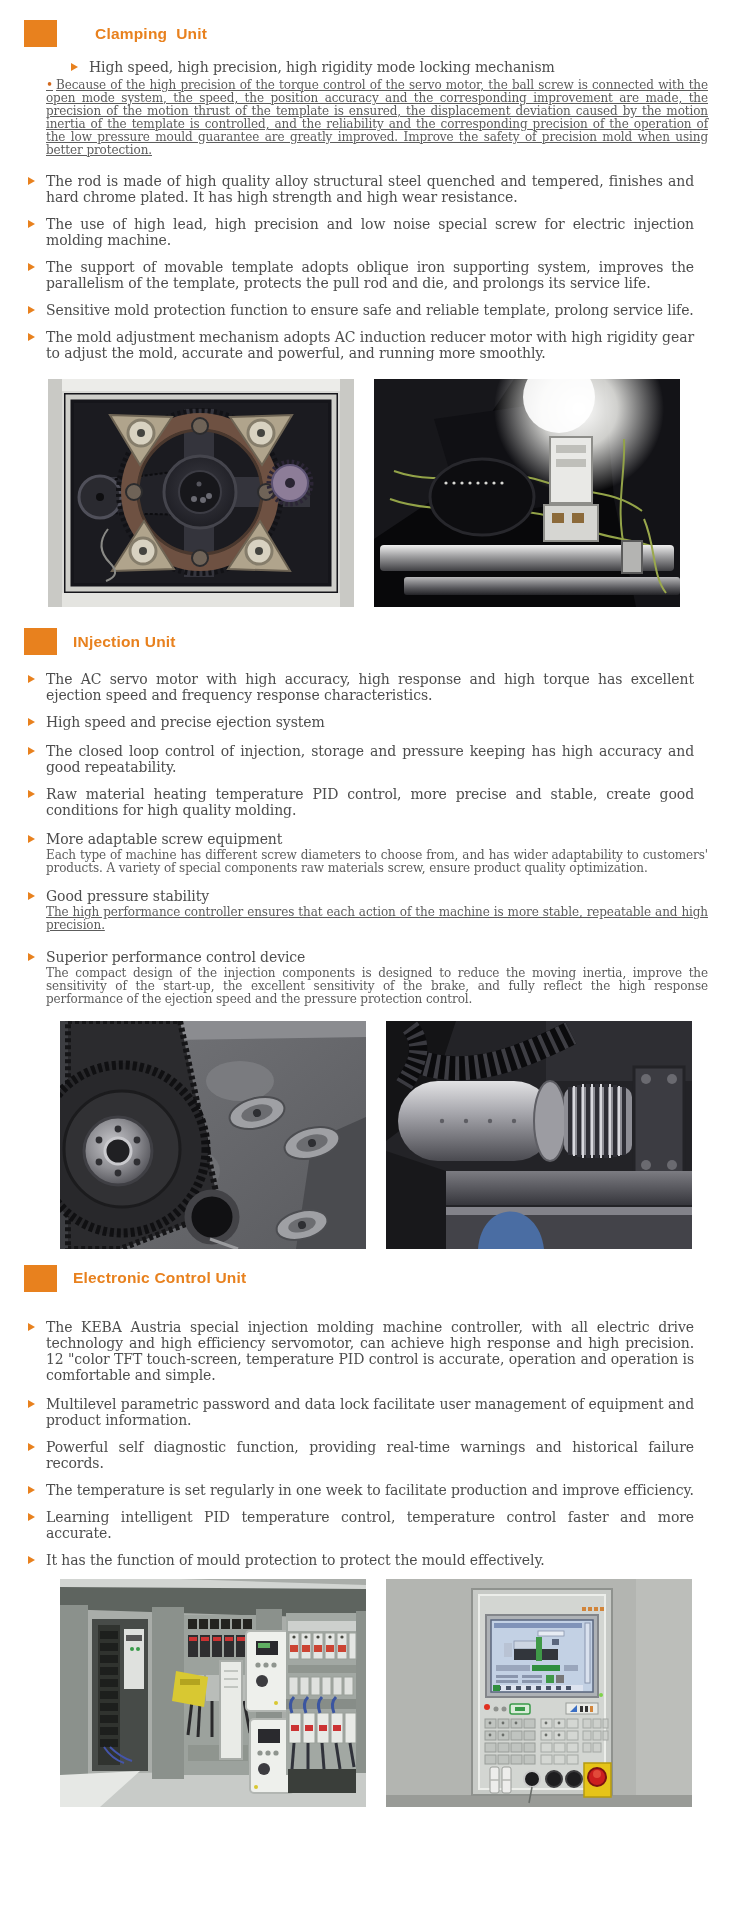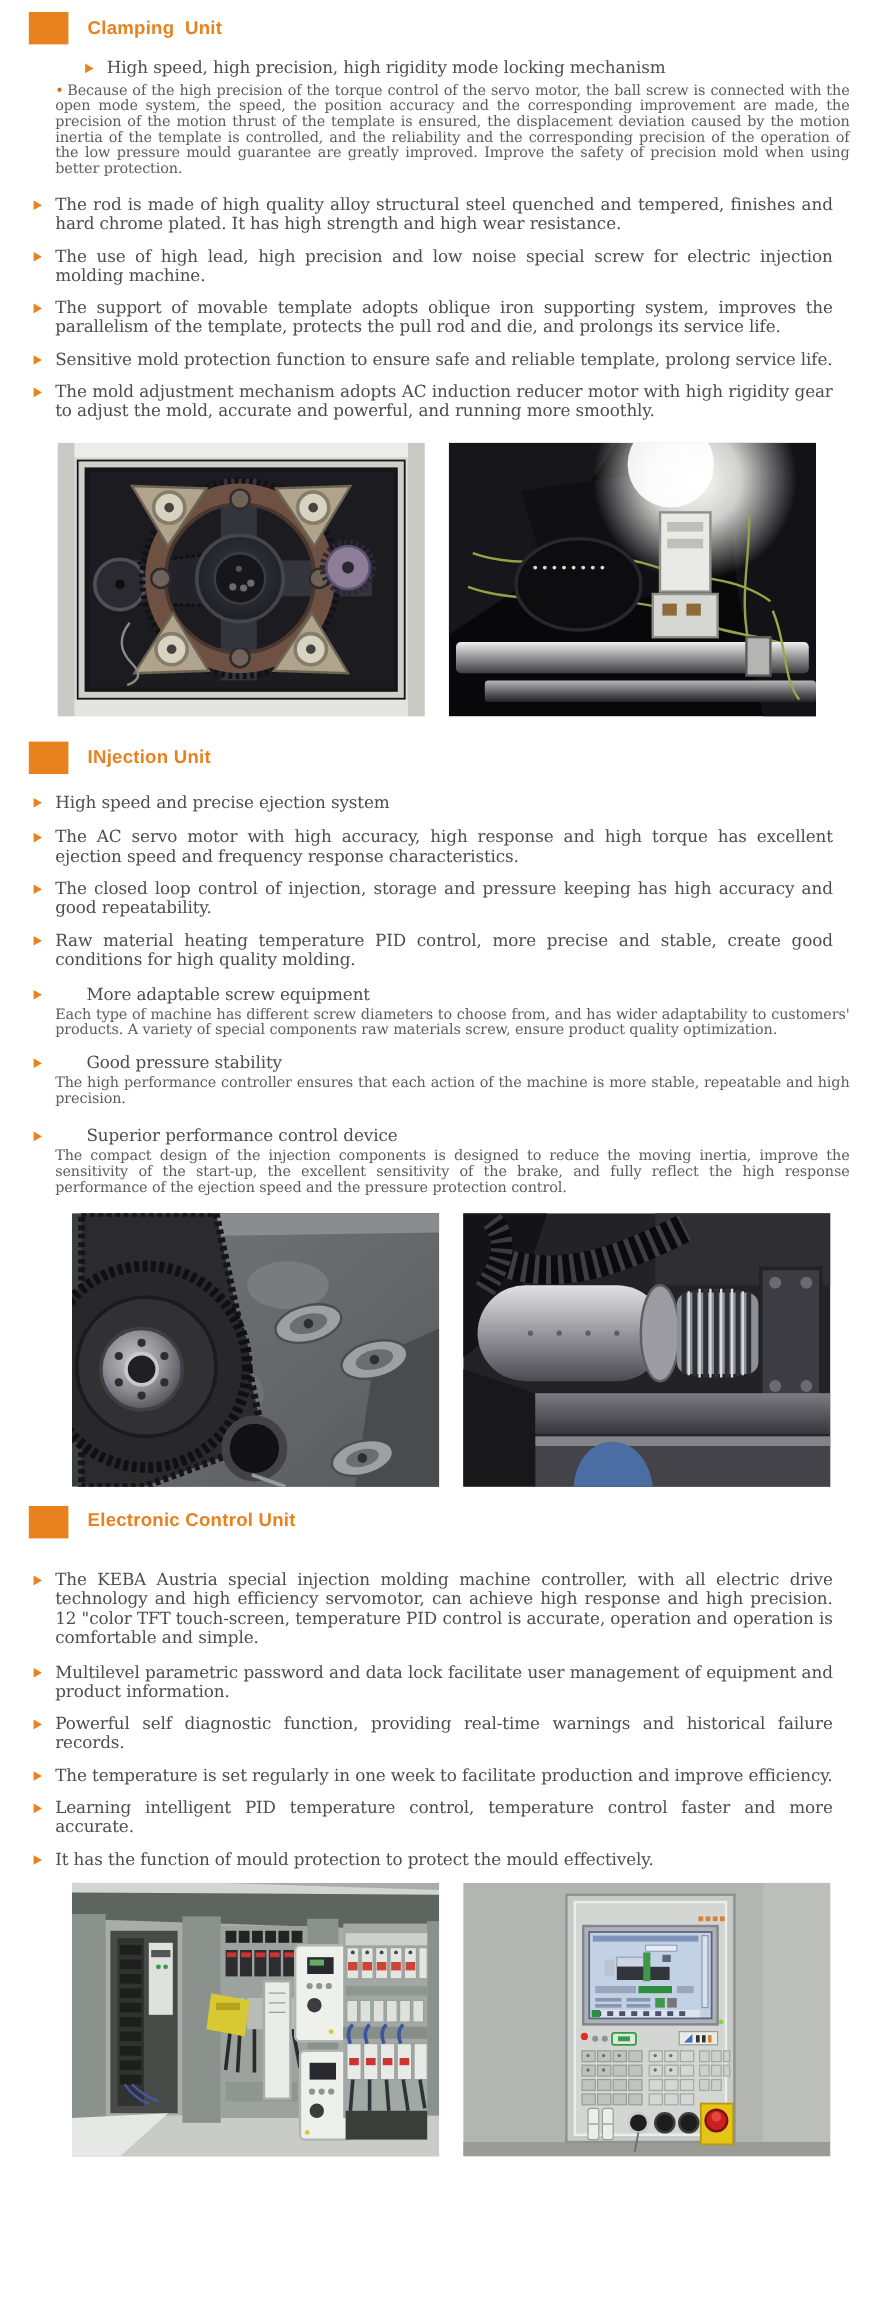--- a/index.html
+++ b/index.html
@@ -7,21 +7,21 @@
     width:740px;height:1928px;background:#ffffff;
     font-family:"DejaVu Serif","Liberation Serif",serif;
     -webkit-font-smoothing:antialiased;position:relative;overflow:hidden;
   }
   .section-header{display:flex;align-items:center;margin:0 0 0 24px;}
   .header-square{width:33px;height:27px;background:#E8811E;flex:none;}
   .header-title{
     margin-left:16px;font-family:"Liberation Sans","DejaVu Sans",sans-serif;
     font-weight:bold;font-size:15.5px;color:#E8811E;white-space:pre;letter-spacing:.2px;
   }
-  .sec1 .section-header{padding-top:10px;}
+  .sec1 .section-header{padding-top:20px;gap:22px;}
   .item{display:flex;margin:0 20px 11px 28px;}
   .item .tri{
     flex:none;width:0;height:0;margin:4px 11px 0 0;
     border-left:7px solid #E8811E;border-top:4.5px solid transparent;border-bottom:4.5px solid transparent;
   }
   .item .txt{
     font-size:14px;line-height:16px;color:#4d4d4d;text-align:justify;width:648px;letter-spacing:-0.1px;
   }
   .sub{
     margin:-4px 20px 15px 46px;width:662px;
@@ -32,24 +32,24 @@
   .photo-row.indent2{padding-left:60px;}
   .photo{width:306px;height:228px;flex:none;display:block;}
   .mt-img1{margin-top:18px;}
   .mt-img2{margin-top:11px;}
   .mt-img3{margin-top:11px;}
   .sec2-gap{margin-top:21px;}
   .sec3-gap{margin-top:16px;}
   .hdr-mb1{height:12px;}
   .hdr-mb2{height:16px;}
   .hdr-mb3{height:27px;}
-  .mb6{margin-bottom:6px !important;justify-content:space-between;}
+  .mb6{margin-bottom:6px !important;}
   .mb8{margin-bottom:8px !important;padding-left:43px;}
   .mb13{margin-bottom:13px !important;}
-  .mb17{margin-bottom:17px !important;}
+  .mb17{margin-bottom:17px !important;text-decoration:underline;}
   svg{display:block;}
 </style>
 </head>
 <body>
 
 <div class="sec1">
   <div class="section-header">
     <div class="header-square"></div>
     <div class="header-title">Clamping  Unit</div>
   </div>
@@ -203,27 +203,27 @@
   </div>
 </div>
 
 <div class="sec2 sec2-gap">
   <div class="section-header">
     <div class="header-square"></div>
     <div class="header-title">INjection Unit</div>
   </div>
   <div class="hdr-mb2"></div>
 
+  <div class="item">
+    <span class="tri"></span>
+    <div class="txt">The AC servo motor with high accuracy, high response and high torque has excellent ejection speed and frequency response characteristics.</div>
+  </div>
   <div class="item mb13">
     <span class="tri"></span>
     <div class="txt">High speed and precise ejection system</div>
-  </div>
-  <div class="item">
-    <span class="tri"></span>
-    <div class="txt">The AC servo motor with high accuracy, high response and high torque has excellent ejection speed and frequency response characteristics.</div>
   </div>
   <div class="item">
     <span class="tri"></span>
     <div class="txt">The closed loop control of injection, storage and pressure keeping has high accuracy and good repeatability.</div>
   </div>
   <div class="item mb13">
     <span class="tri"></span>
     <div class="txt">Raw material heating temperature PID control, more precise and stable, create good conditions for high quality molding.</div>
   </div>
   <div class="item mb6">

